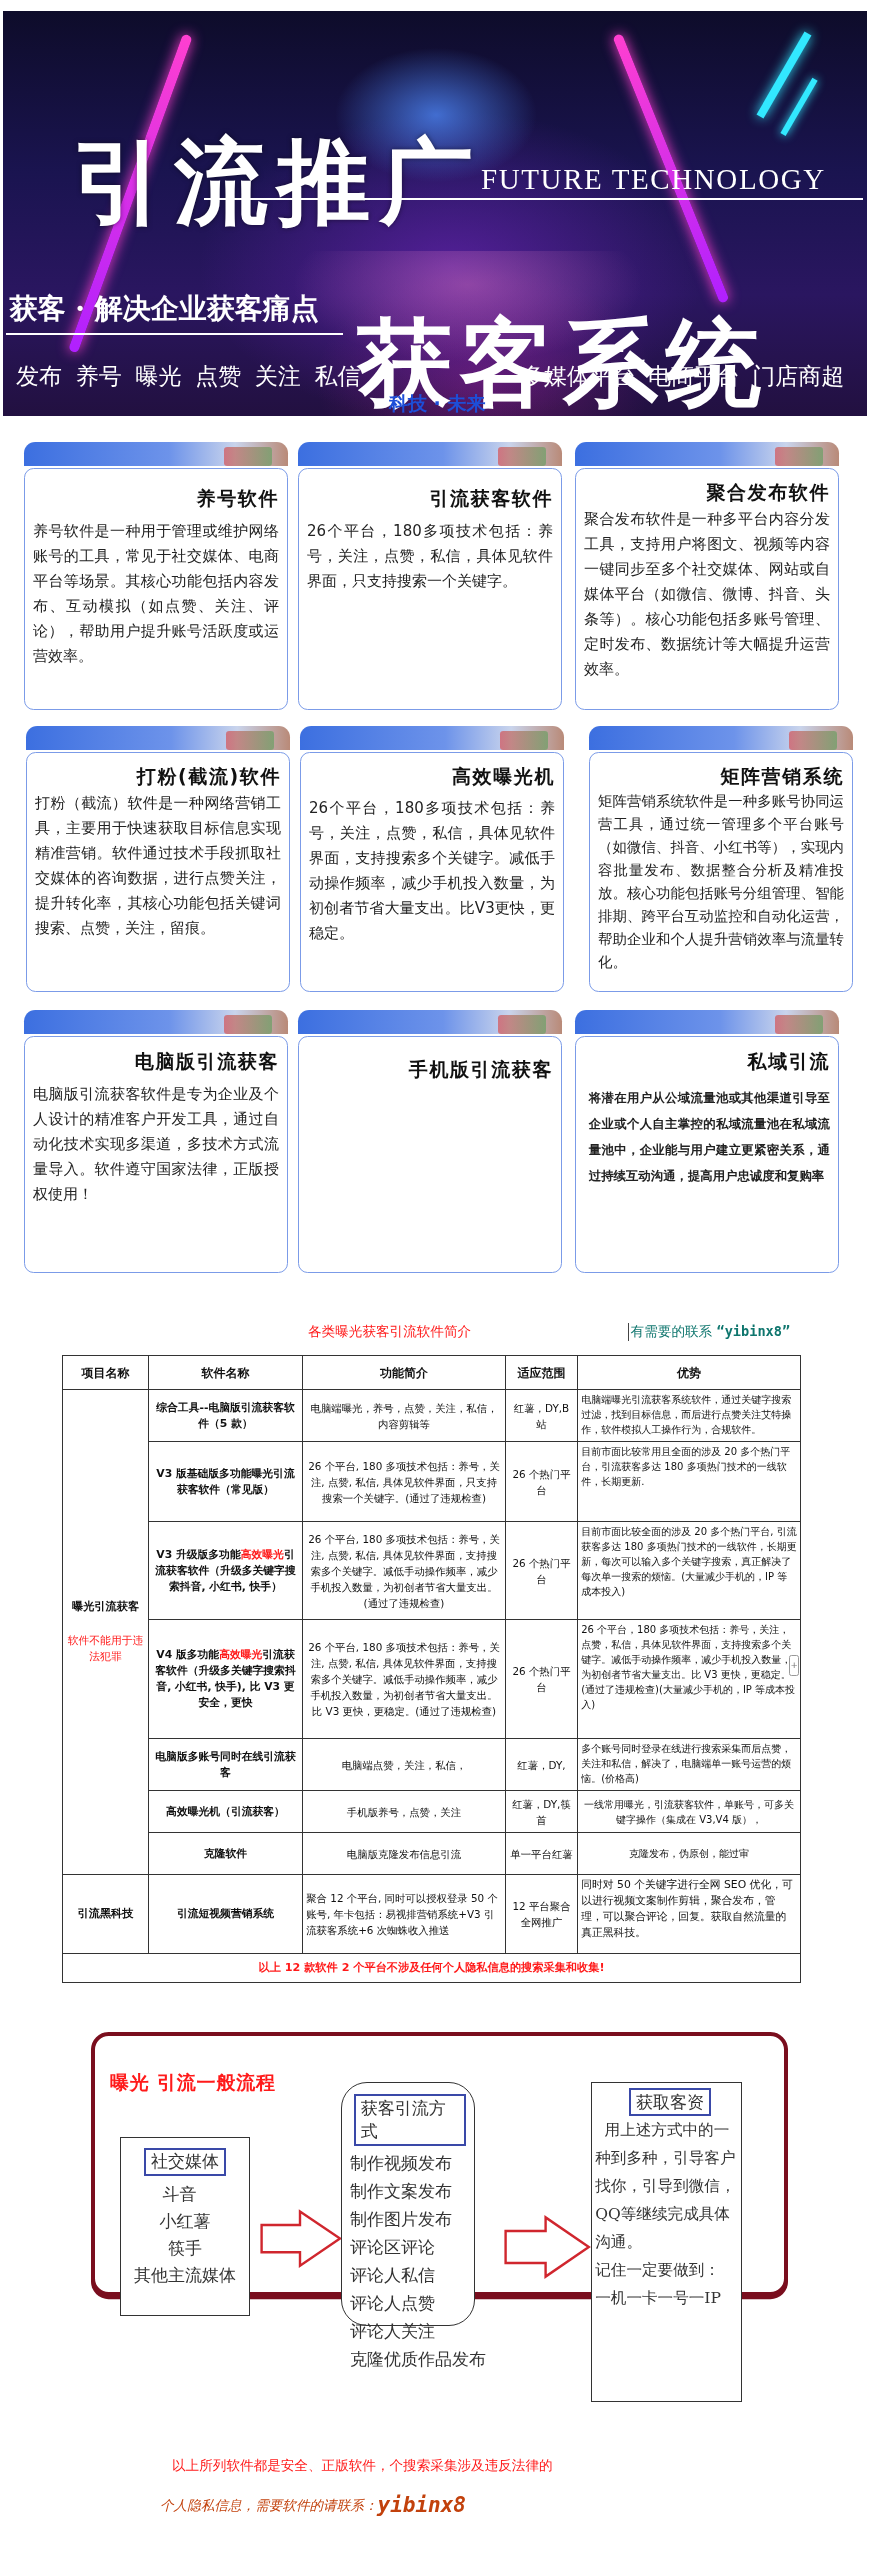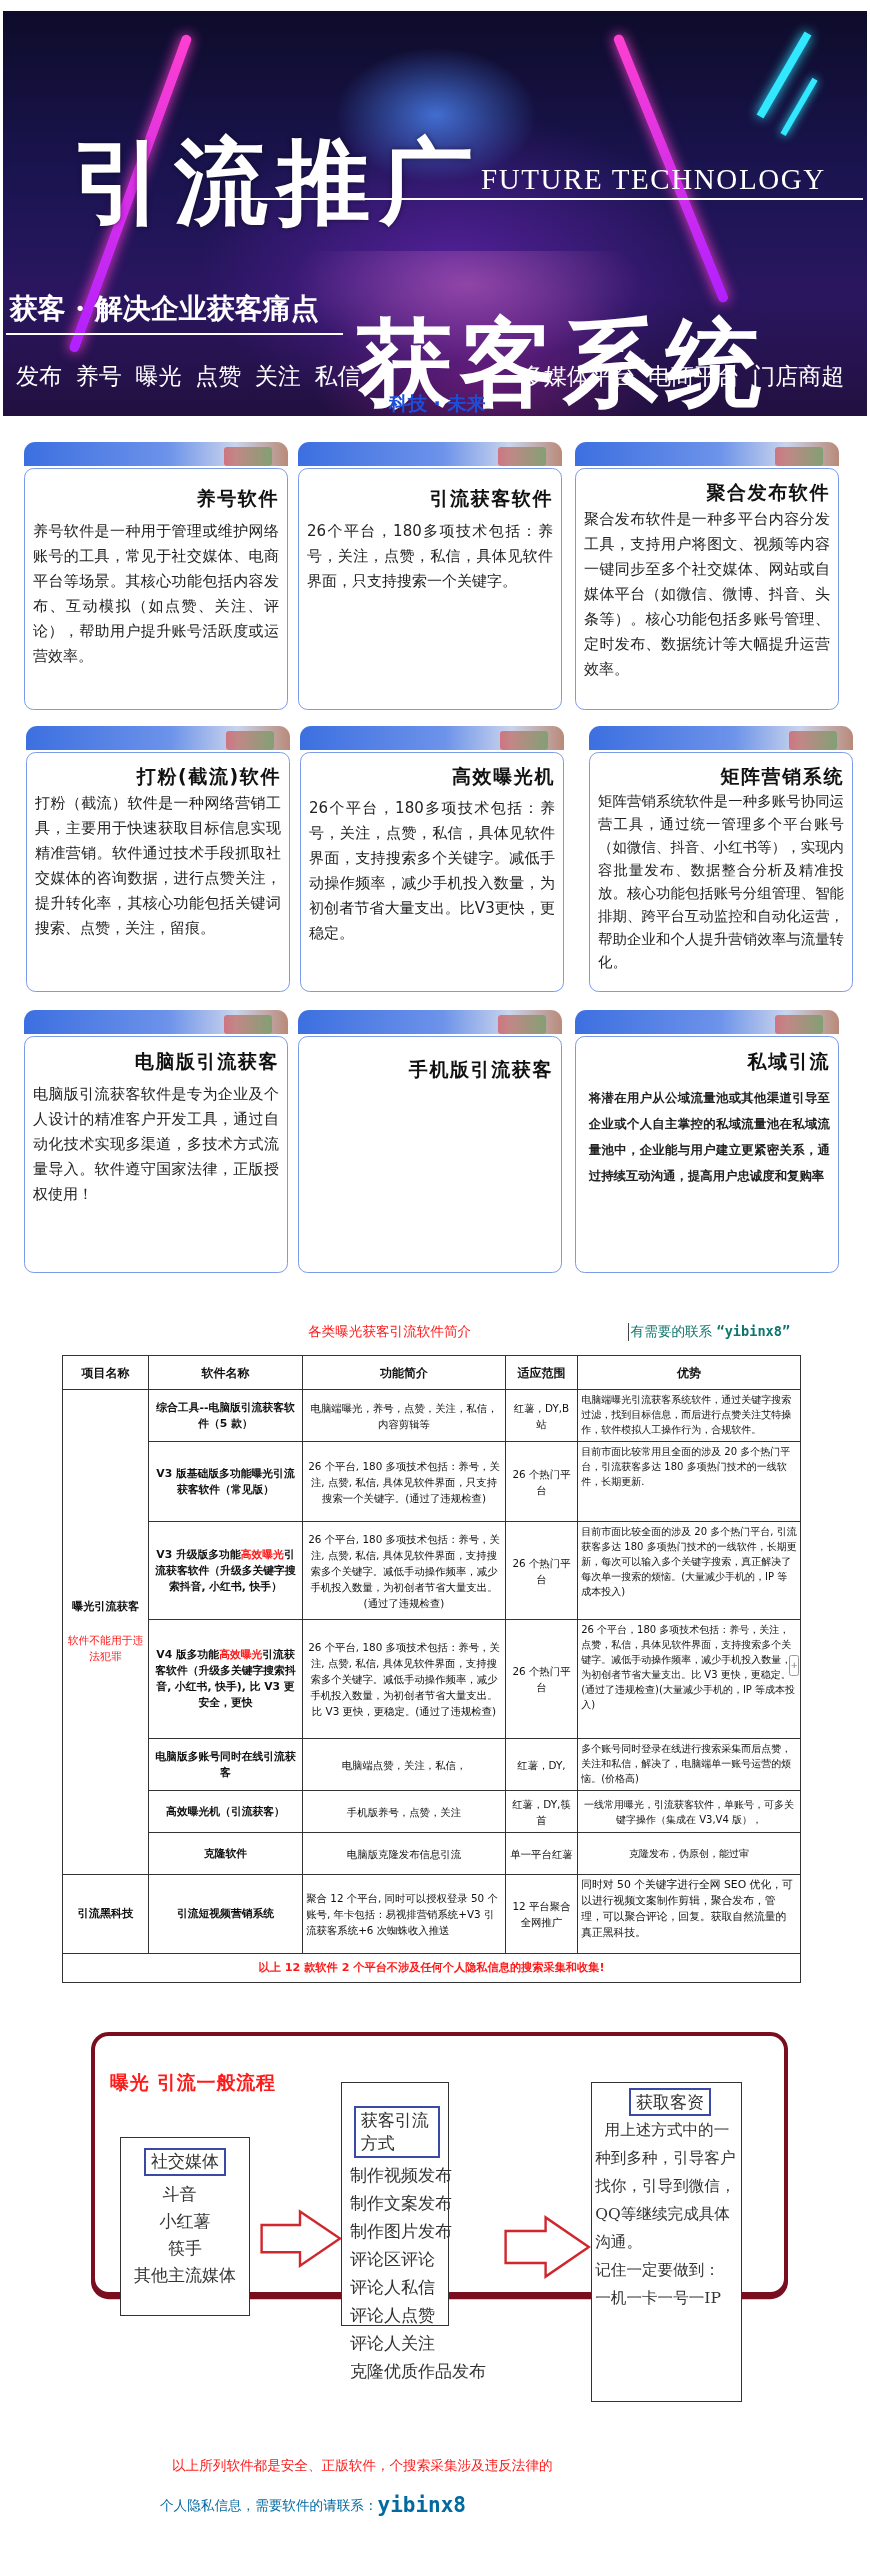--- a/index.html
+++ b/index.html
@@ -55,29 +55,29 @@
   .expand-handle { position: absolute; left: 789px; top: 1655px; width: 10.4px; height: 21px; border: 0.8px solid #999; border-radius: 2.4px; font-size: 8.8px; color: #777; text-align: center; line-height: 19px; background: #fff; }
 
   
   .flow-frame { position: absolute; left: 91px; top: 2032px; width: 697px; height: 264px; border: 4.8px solid #7a0e1e; border-top-width: 4.8px; border-radius: 17.6px; background: #fff; box-shadow: 0 3.2px 0 #7a0e1e; }
   .flow-title { position: absolute; left: 110px; top: 2070px; font-size: 19px; font-weight: 700; color: #ff1a1a; white-space: nowrap; letter-spacing: 0.8px; }
   .flow-box { position: absolute; border: 1.2px solid #333; background: #fff; font-family: "DejaVu Serif", serif; color: #333; }
   .flow-box .box-head { display: inline-block; border: 2.4px solid #3a49a8; padding: 0.8px 4.8px; font-size: 17px; color: #333; }
   .flow-box .item { font-size: 17px; line-height: 28px; }
   .box-1 { left: 120px; top: 2137px; width: 130px; height: 179px; text-align: center; padding-top: 9.6px; }
   .box-1 .item { line-height: 27px; }
-  .box-2 { left: 341px; top: 2082px; width: 108px; height: 244px; padding: 23px 8px; }
+  .box-2 { left: 341px; top: 2082px; width: 134px; height: 244px; padding: 11px 8px; border-radius: 26px; }
   .box-2 .box-head { margin-left: 4px; margin-bottom: 3.2px; }
   .box-2 .item { line-height: 28px; white-space: nowrap; }
   .box-3 { left: 591px; top: 2082px; width: 151px; height: 320px; padding: 4.8px 3.2px; overflow: hidden; }
   .box-3 .box-head { margin-left: 34px; }
   .box-3 .text { font-size: 15.6px; line-height: 28px; }
   .arrow { position: absolute; }
   .flow-footer-1 { position: absolute; left: 172px; top: 2457px; font-size: 13.6px; color: #ff1a1a; white-space: nowrap; }
-  .flow-footer-2 { position: absolute; left: 160px; top: 2493px; font-size: 13.6px; color: #0369a1; white-space: nowrap; }
+  .flow-footer-2 { position: absolute; left: 160px; top: 2493px; font-size: 13.6px; color: #c2410c; white-space: nowrap; font-style: italic; }
   .flow-footer-2 b { font-family: "DejaVu Sans Mono", monospace; font-size: 21px; font-weight: 700; vertical-align: -1.6px; }
 </style>
 </head>
 <body>
 
 <div class="hero">
   <div class="arch-left"></div>
   <div class="arch-right"></div>
   <div class="neon-cyan"></div>
   <div class="neon-cyan2"></div>

